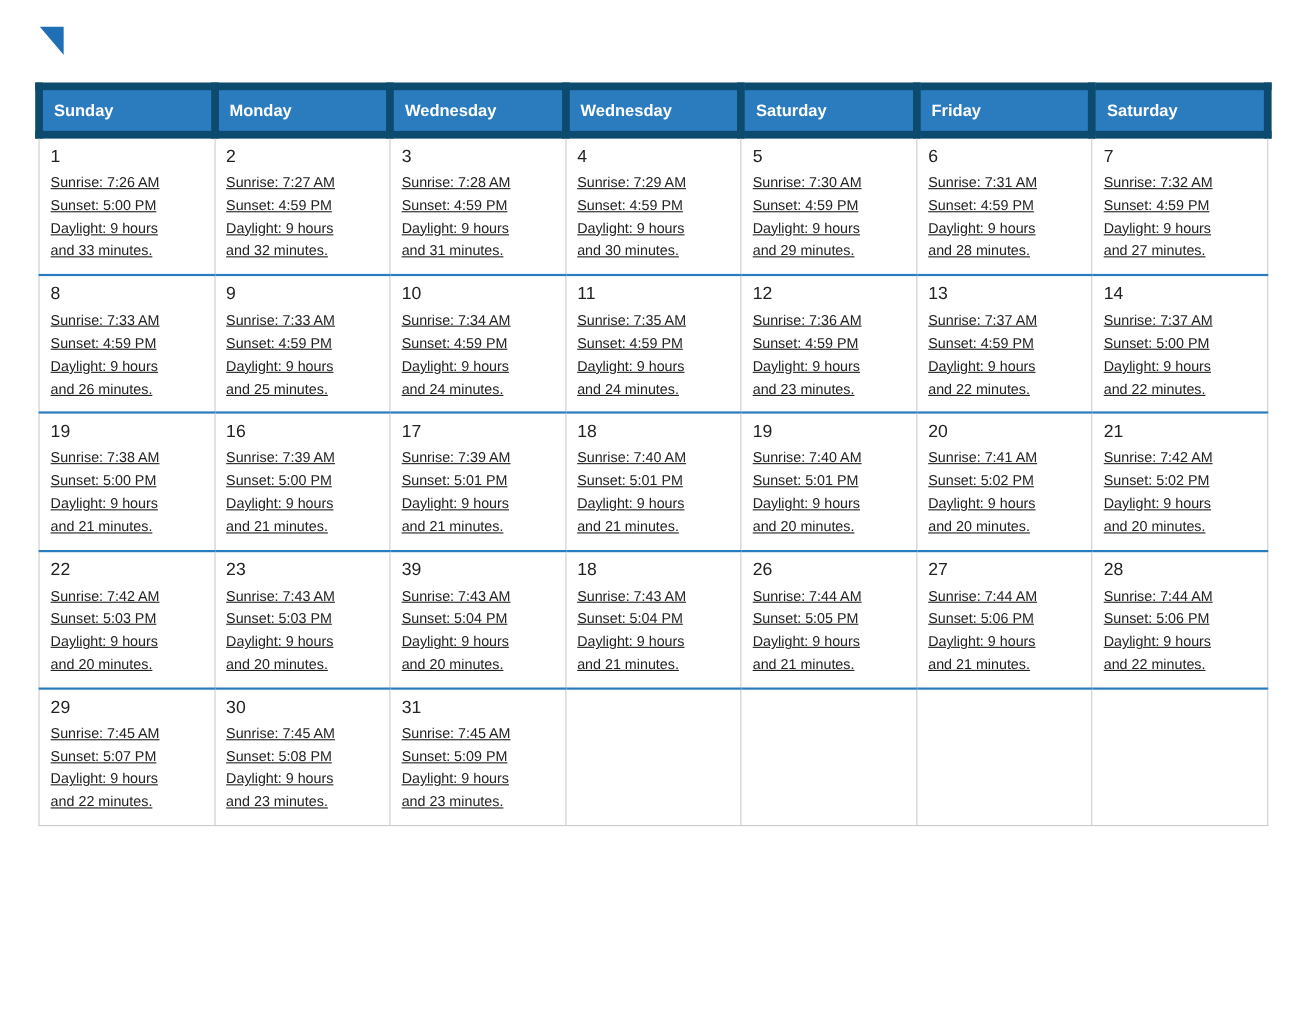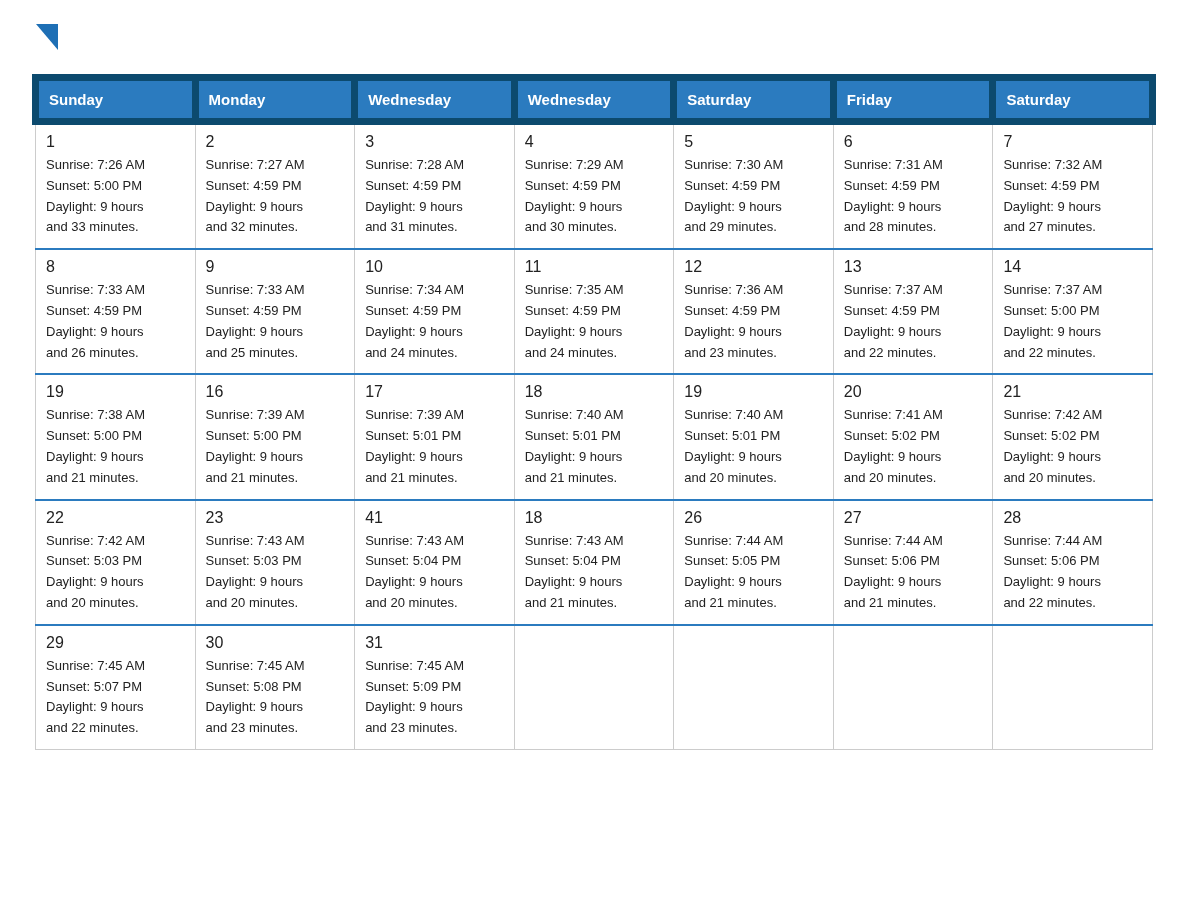--- a/index.html
+++ b/index.html
@@ -59,20 +59,21 @@
     .day-num {
       font-size: 16px;
       font-weight: normal;
       color: #222;
       margin-bottom: 4px;
     }
     .day-info {
       font-size: 13px;
       line-height: 1.6;
       color: #222;
+      text-decoration: underline;
     }
     .empty-cell {
       background: #fff;
     }
     
     .logo-container {
       display: flex;
       flex-direction: column;
     }
     .logo-line1 {
@@ -340,21 +341,21 @@
         <td>
         <div class="day-num">23</div>
         <div class="day-info">
           Sunrise: 7:43 AM<br>
           Sunset: 5:03 PM<br>
           Daylight: 9 hours<br>
           and 20 minutes.
         </div>
       </td>
         <td>
-        <div class="day-num">41</div>
+        <div class="day-num">39</div>
         <div class="day-info">
           Sunrise: 7:43 AM<br>
           Sunset: 5:04 PM<br>
           Daylight: 9 hours<br>
           and 20 minutes.
         </div>
       </td>
         <td>
         <div class="day-num">18</div>
         <div class="day-info">

